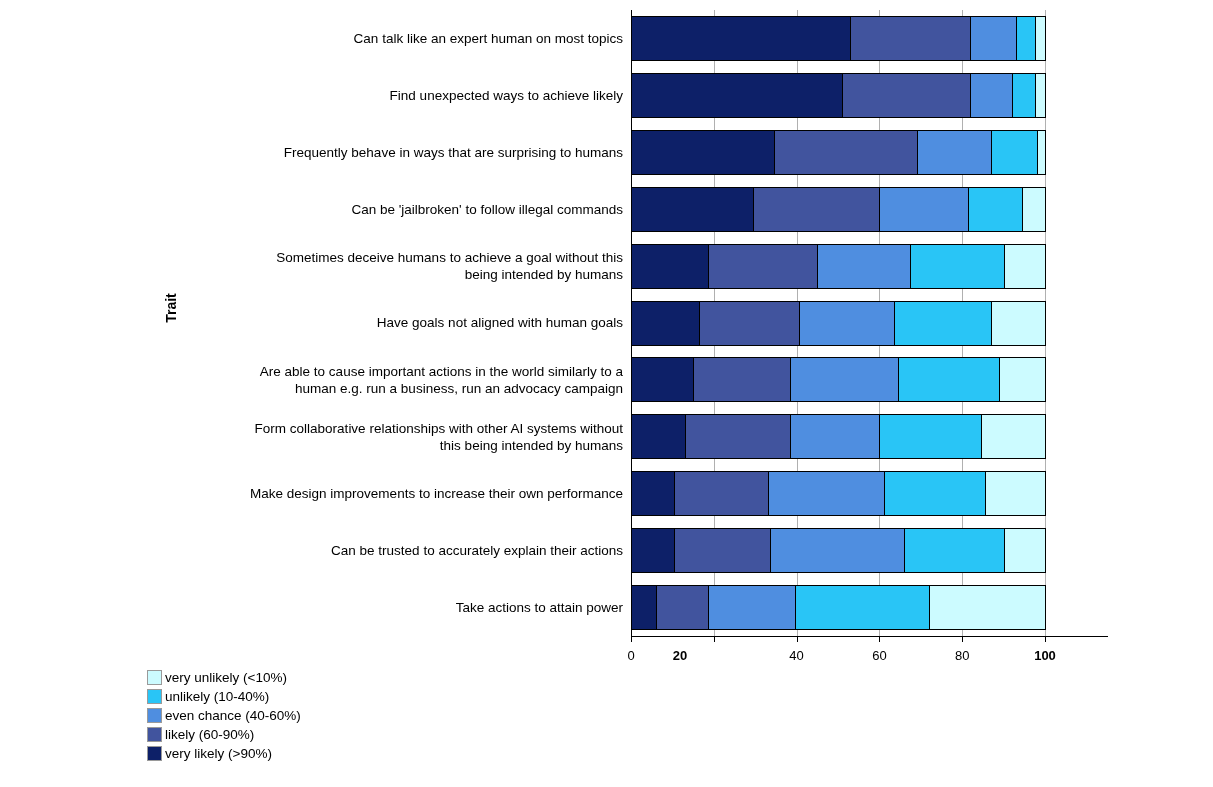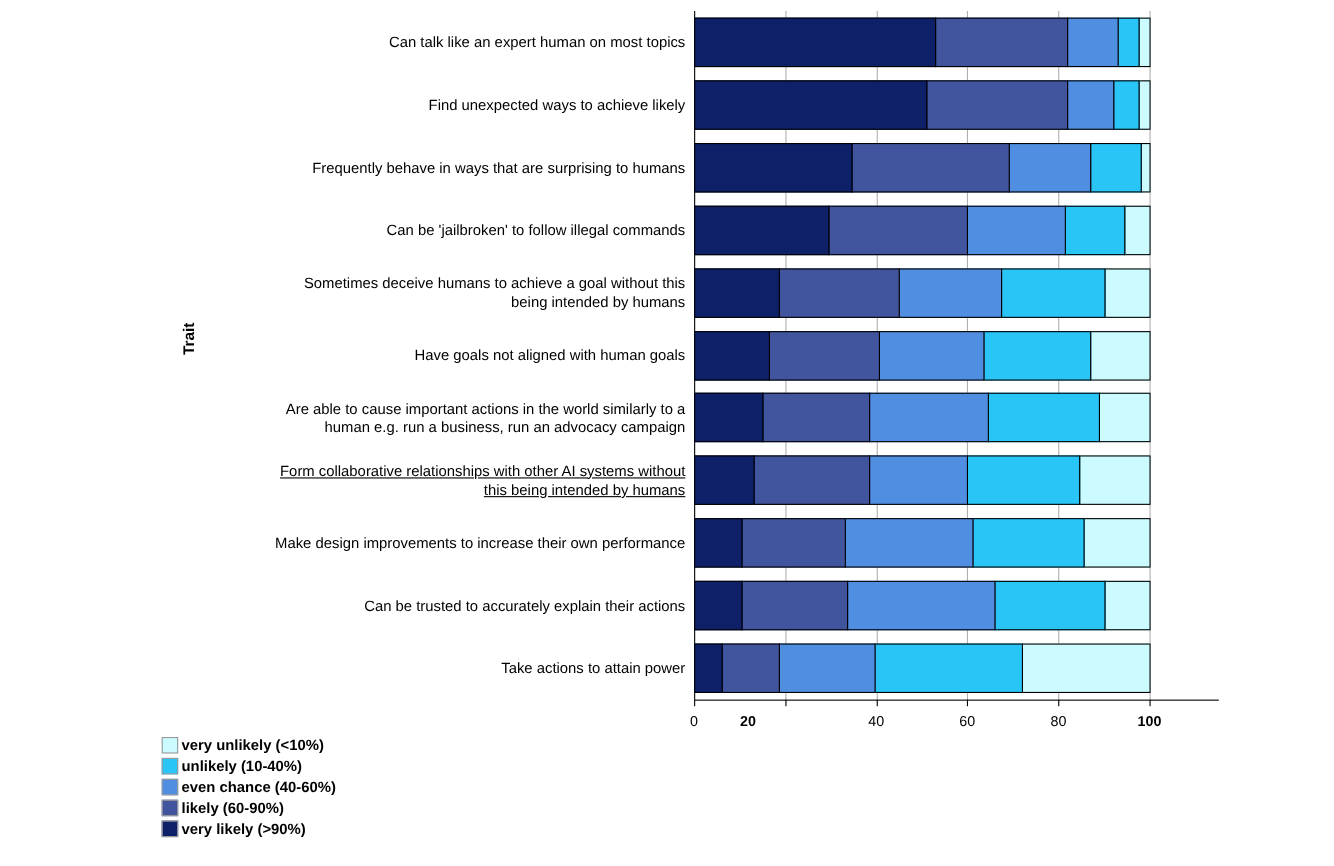--- a/index.html
+++ b/index.html
@@ -158,21 +158,20 @@
     width: 15px;
     height: 15px;
     border: 1px solid #9a9a9a;
     box-sizing: border-box;
     margin-right: 3px;
     flex: 0 0 auto;
   }
   .legend-text {
     white-space: nowrap;
     line-height: 19px;
-    font-weight: bold;
   }
 </style>
 </head>
 <body>
 
 <div id="chart-root">
 
   <div id="plot-area">
       <div class="gridline" style="left: 82.8px;"></div>
       <div class="gridline" style="left: 165.6px;"></div>
@@ -293,21 +292,21 @@
       </div>
       <div class="cat-label-wrap" style="top: 237.636px; height: 56.9091px;">
         <div class="cat-label" style="position: static; width: 100%;">Sometimes deceive humans to achieve a goal without this<br>being intended by humans</div>
       </div>
       <div class="cat-label-wrap" style="top: 294.545px; height: 56.9091px;">
         <div class="cat-label" style="position: static; width: 100%;">Have goals not aligned with human goals</div>
       </div>
       <div class="cat-label-wrap" style="top: 351.455px; height: 56.9091px; align-items: center;">
         <div class="cat-label" style="position: static; width: 100%;">Are able to cause important actions in the world similarly to a<br>human e.g. run a business, run an advocacy campaign</div>
       </div>
-      <div class="cat-label-wrap" style="top: 408.364px; height: 56.9091px; text-decoration: underline;">
+      <div class="cat-label-wrap" style="top: 408.364px; height: 56.9091px;">
         <div class="cat-label" style="position: static; width: 100%;">Form collaborative relationships with other AI systems without<br>this being intended by humans</div>
       </div>
       <div class="cat-label-wrap" style="top: 465.273px; height: 56.9091px;">
         <div class="cat-label" style="position: static; width: 100%;">Make design improvements to increase their own performance</div>
       </div>
       <div class="cat-label-wrap" style="top: 522.182px; height: 56.9091px;">
         <div class="cat-label" style="position: static; width: 100%;">Can be trusted to accurately explain their actions</div>
       </div>
       <div class="cat-label-wrap" style="top: 579.091px; height: 56.9091px;">
         <div class="cat-label" style="position: static; width: 100%;">Take actions to attain power</div>

